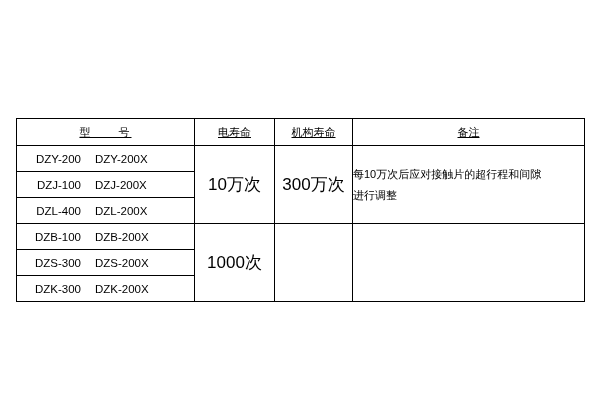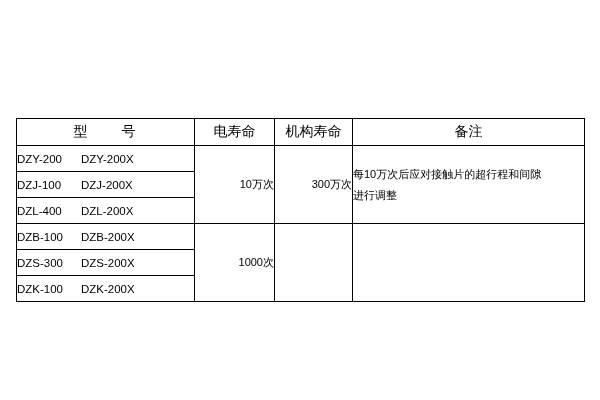--- a/index.html
+++ b/index.html
@@ -36,44 +36,46 @@
     vertical-align: middle;
   }
   .col-model { width: 178px; }
   .col-elec  { width: 80px; }
   .col-mech  { width: 78px; }
   .col-note  { width: 232px; }
 
   .hdr-cell {
     height: 26px;
     text-align: center;
-    font-size: 14px;
+    font-size: 11px;
+    text-decoration: underline;
   }
   .hdr-model-inner {
     display: block;
     text-align: center;
     letter-spacing: 2px;
   }
   .model-cell {
     height: 25px;
     font-size: 11.5px;
     padding: 0 10px;
   }
   .model-inner {
     display: flex;
     justify-content: flex-start;
     align-items: center;
-    gap: 0;
+    gap: 14px;
     white-space: nowrap;
+    text-align: right;
   }
   .model-a { display: inline-block; min-width: 64px; }
   .model-b { display: inline-block; }
   .center-cell {
-    text-align: right;
-    font-size: 11px;
+    text-align: center;
+    font-size: 17px;
   }
   .note-cell {
     padding: 6px 10px 6px 12px;
     font-size: 11px;
     line-height: 1.9;
     text-align: left;
     vertical-align: top;
   }
   .note-line { display: block; white-space: nowrap; }
   .blank-cell { }
@@ -146,21 +148,21 @@
         <td class="model-cell">
           <span class="model-inner">
             <span class="model-a">DZS-300</span>
             <span class="model-b">DZS-200X</span>
           </span>
         </td>
       </tr>
       <tr>
         <td class="model-cell">
           <span class="model-inner">
-            <span class="model-a">DZK-100</span>
+            <span class="model-a">DZK-300</span>
             <span class="model-b">DZK-200X</span>
           </span>
         </td>
       </tr>
     </tbody>
   </table>
 
 </div>
 
 </body></html>

